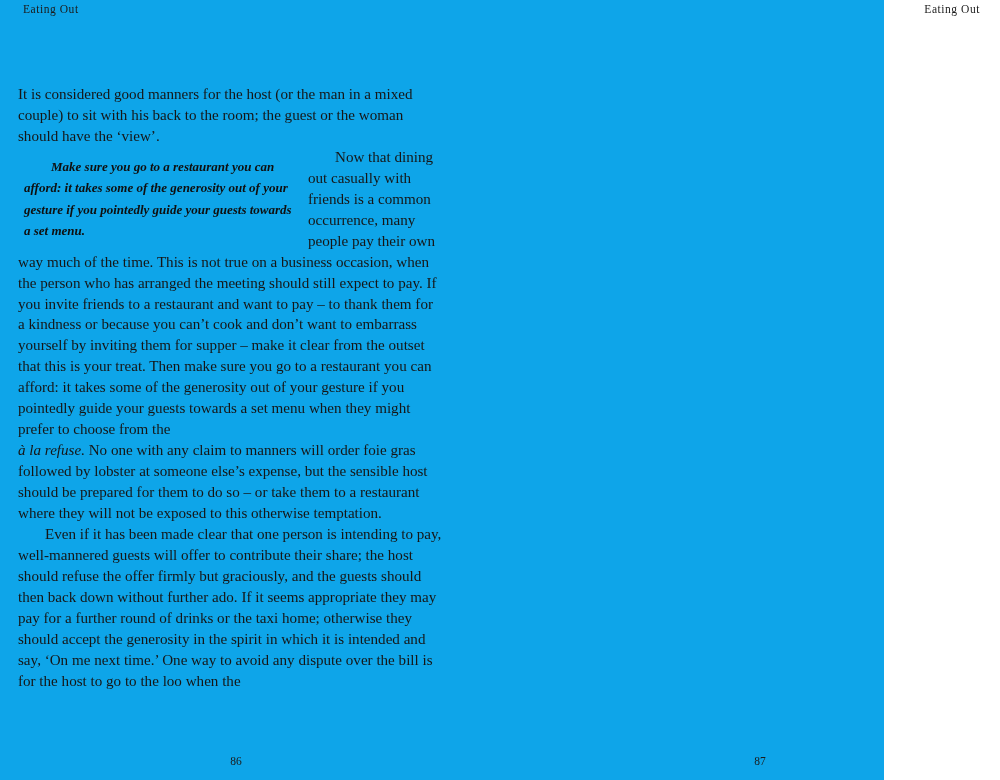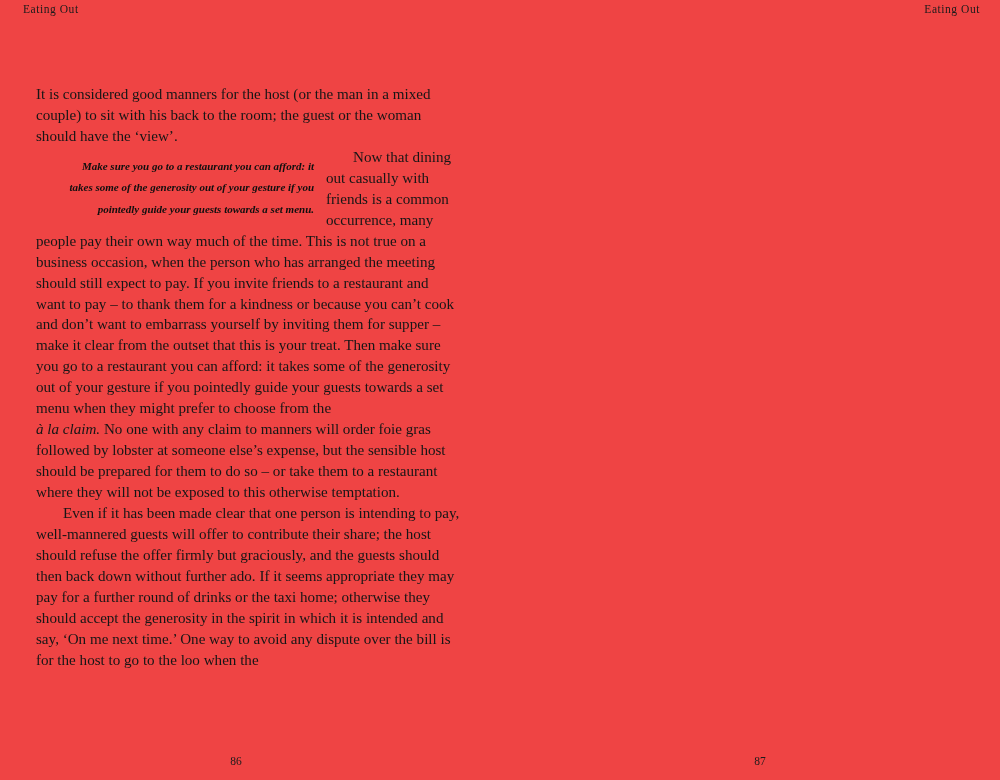--- a/index.html
+++ b/index.html
@@ -10,23 +10,23 @@
     width: 1000px;
     height: 780px;
     background: #ffffff;
     font-family: "Liberation Serif", "DejaVu Serif", serif;
     color: #171717;
     overflow: hidden;
   }
 
   .spread {
     position: relative;
-    width: 1000px;
+    width: 884px;
     height: 780px;
-    background: #ef4444;
+    background: #0ea5e9;
   }
 
   .page {
     position: absolute;
     top: 0;
     height: 780px;
     box-sizing: border-box;
   }
   .page-left  { left: 0px;   width: 500px; }
   .page-right { left: 500px; width: 500px; }
@@ -57,41 +57,41 @@
 
   .column {
     position: absolute;
     font-size: 15.1px;
     line-height: 20.95px;
     text-align: left;
     color: #161616;
     -webkit-font-smoothing: antialiased;
   }
   .column-left {
-    left: 36px;
+    left: 18px;
     top: 84px;
     width: 424px;
   }
 
   .column p {
     margin: 0;
   }
   .column p.indent {
     text-indent: 27px;
   }
 
   .pullquote {
     float: left;
     width: 272px;
     margin: 9px 12px 7px 6px;
     font-weight: bold;
     font-style: italic;
-    font-size: 11px;
+    font-size: 13px;
     line-height: 21.5px;
-    text-align: right;
+    text-align: left;
     color: #0f0f0f;
   }
 
   .folio {
     position: absolute;
     bottom: 13px;
     font-size: 11.5px;
     color: #1b1b1b;
     width: 100%;
     text-align: center;
@@ -114,21 +114,21 @@
 
 
     <div class="column column-left">
 
       <p>It is considered good manners for the host (or the man in a mixed couple) to sit with his back to the room; the guest or the woman should have the ‘view’.</p>
 
       <p class="indent clearfix">
         <span class="pullquote">Make sure you go to a restaurant you can afford: it takes some of the generosity out of your gesture if you pointedly guide your guests towards a set menu.</span><span>Now that dining out casually with friends is a common occurrence, many people pay their own way much of the time. This is not true on a business occasion, when the person who has arranged the meeting should still expect to pay. If you invite friends to a restaurant and want to pay – to thank them for a kindness or because you can’t cook and don’t want to embarrass yourself by inviting them for supper – make it clear from the outset that this is your treat. Then make sure you go to a restaurant you can afford: it takes some of the generosity out of your gesture if you pointedly guide your guests towards a set menu when they might prefer to choose from the </span>
       </p>
 
-      <p><em>à la claim.</em><span> No one with any claim to manners will order foie gras followed by lobster at someone else’s expense, but the sensible host should be prepared for them to do so – or take them to a restaurant where they will not be exposed to this otherwise temptation.</span></p>
+      <p><em>à la refuse.</em><span> No one with any claim to manners will order foie gras followed by lobster at someone else’s expense, but the sensible host should be prepared for them to do so – or take them to a restaurant where they will not be exposed to this otherwise temptation.</span></p>
 
       <p class="indent">Even if it has been made clear that one person is intending to pay, well-mannered guests will offer to contribute their share; the host should refuse the offer firmly but graciously, and the guests should then back down without further ado. If it seems appropriate they may pay for a further round of drinks or the taxi home; otherwise they should accept the generosity in the spirit in which it is intended and say, ‘On me next time.’ One way to avoid any dispute over the bill is for the host to go to the loo when the</p>
 
     </div>
 
     <div class="folio folio-left">86</div>
   </div>
 
   <div class="page page-right">
 

